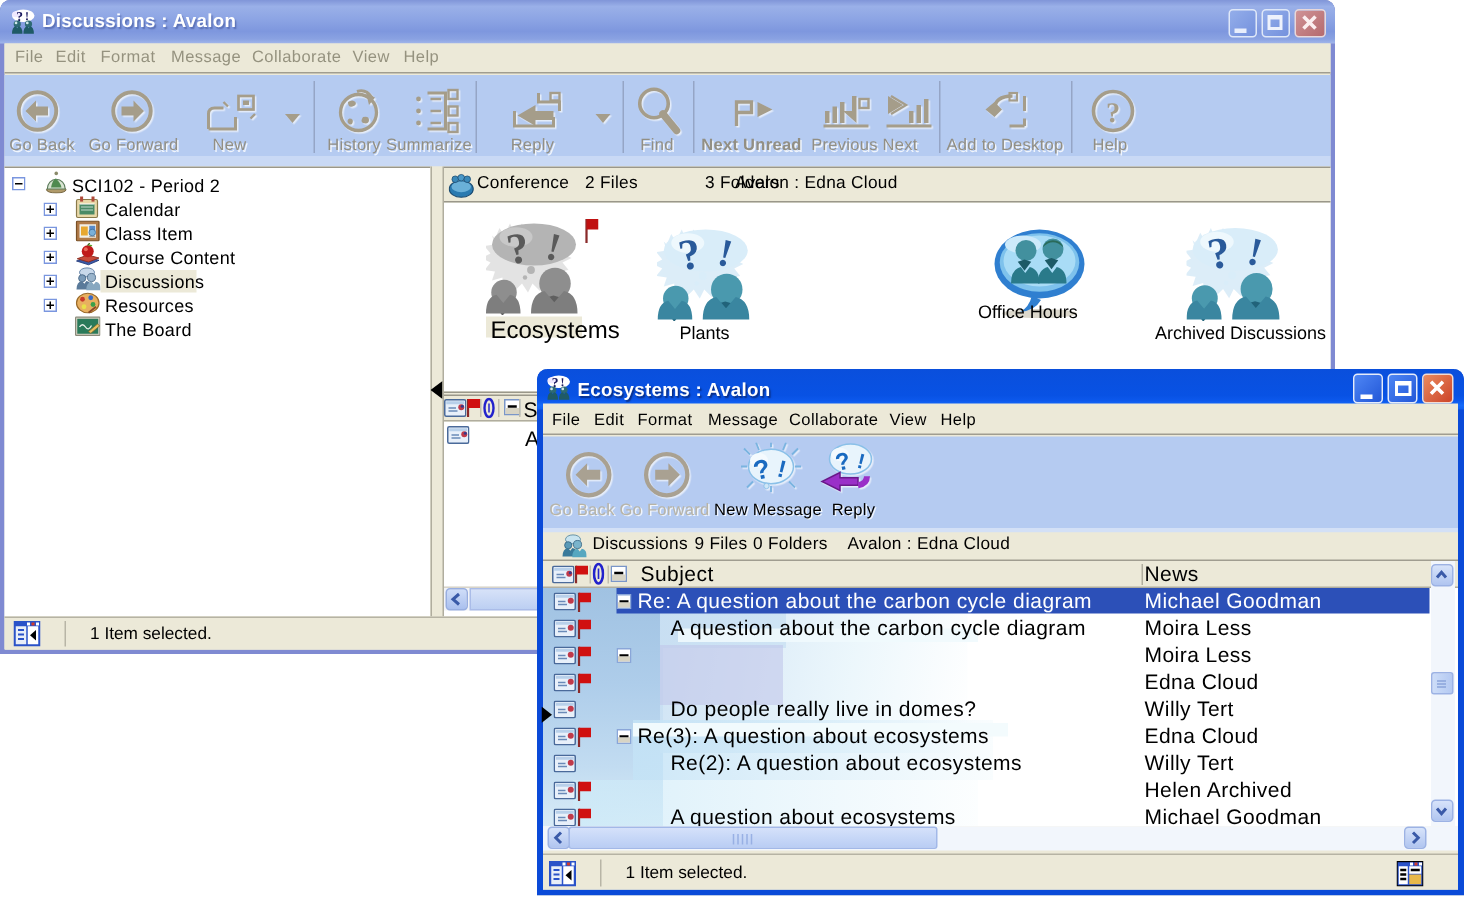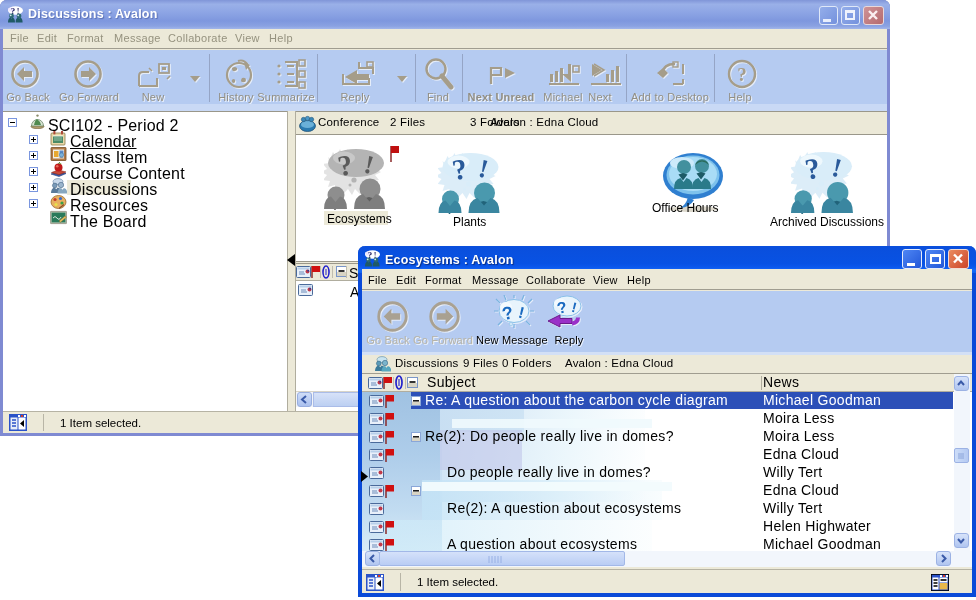--- a/index.html
+++ b/index.html
@@ -5,21 +5,21 @@
 * { margin:0; padding:0; box-sizing:border-box; }
 html,body { width:976px; height:600px; background:#fff; overflow:hidden; }
 body { position:relative; font-family:"Liberation Sans",sans-serif; font-size:13px; color:#000; }
 .abs { position:absolute; }
 .txt { position:absolute; white-space:nowrap; }
 .mi { position:absolute; top:3px; font-size:11px; color:#95927f; letter-spacing:0.3px; }
 .mie { position:absolute; top:5px; font-size:11px; color:#000; letter-spacing:0.3px; }
 .tbl { position:absolute; font-size:11px; color:#928f84; white-space:nowrap; transform:translateX(-50%); letter-spacing:0.2px; text-shadow:1px 1px 0 rgba(255,255,255,0.8); }
 .tbsep { position:absolute; top:4px; width:1px; height:48px; background:#95a5c6; }
 .tico { position:absolute; filter:drop-shadow(1px 1px 0 rgba(255,255,255,0.65)); }
-.trtxt { position:absolute; font-size:16px; color:#000; white-space:nowrap; letter-spacing:0.2px; }
+.trtxt { position:absolute; font-size:12px; color:#000; white-space:nowrap; letter-spacing:0.2px; }
 .hdt { position:absolute; font-size:11.5px; color:#000; white-space:nowrap; top:4px; letter-spacing:0.2px; }
 .ltxt { position:absolute; top:2px; font-size:14px; color:#000; white-space:nowrap; letter-spacing:0.3px; }
 </style>
 </head>
 <body>
 
 <div class="abs" id="mainwin" style="left:0; top:0; width:890px; height:436px; background:#ece9d8; border-radius:7px 7px 0 0; box-shadow: inset 0 0 0 1px #6f87c8;">
 
   <div class="abs" style="left:0; top:0; width:890px; height:436px; border:3px solid #7f8ad2; border-top:none; border-radius:7px 7px 0 0;"></div>
 
@@ -139,21 +139,21 @@
     <div class="tbl" style="left:498px; top:41px;font-weight:bold;">Next Unread</div>
 
     <svg class="tico" style="left:543px; top:12px;" width="36" height="24" viewBox="0 0 36 24">
       <path d="M3,22 L33,22" stroke="#a59d8a" stroke-width="2"></path>
       <rect x="4" y="12" width="3" height="8" fill="#a59d8a"></rect>
         <rect x="9" y="9" width="3" height="11" fill="#a59d8a"></rect>
         <rect x="14" y="6" width="3" height="14" fill="#a59d8a"></rect>
       <path d="M22,2 L22,12 L16,12 L25,20 L25,2 z" fill="#a59d8a"></path>
       <rect x="27" y="4" width="6" height="6" fill="none" stroke="#a59d8a" stroke-width="1.6"></rect>
     </svg>
-    <div class="tbl" style="left:560px; top:41px;">Michael</div>
+    <div class="tbl" style="left:560px; top:41px;">Previous</div>
 
     <svg class="tico" style="left:585px; top:12px;" width="36" height="24" viewBox="0 0 36 24">
       <path d="M3,22 L33,22" stroke="#a59d8a" stroke-width="2"></path>
       <path d="M4,2 L4,14 L14,8 z" fill="#a59d8a"></path>
       <path d="M6,2 L16,8 L6,14" fill="none" stroke="#a59d8a" stroke-width="1.6"></path>
       <rect x="18" y="12" width="3" height="8" fill="#a59d8a"></rect>
         <rect x="23" y="8" width="3" height="12" fill="#a59d8a"></rect>
         <rect x="28" y="4" width="3" height="16" fill="#a59d8a"></rect>
     </svg>
     <div class="tbl" style="left:597px; top:41px;">Next</div>
@@ -193,21 +193,21 @@
         <path d="M2,4.5 L7,4.5 M4.5,2 L4.5,7" stroke="#000" stroke-width="1"></path>
       </svg>
     <svg class="abs" style="left:47px; top:18px;" width="17" height="16" viewBox="0 0 17 16">
       <rect x="1" y="3" width="14" height="12" rx="1" fill="#e8d8a8" stroke="#8a7a4a" stroke-width="0.8"></rect>
       <rect x="3" y="6" width="10" height="7" fill="#4a8a66"></rect>
       <path d="M3,6 L13,6" stroke="#fff" stroke-width="0.8"></path>
       <rect x="3.4" y="1" width="2" height="3.4" fill="#b04a3a"></rect>
         <rect x="11" y="1" width="2" height="3.4" fill="#b04a3a"></rect>
       <path d="M4,8 l8,0 M4,10 l8,0" stroke="#cfe2d8" stroke-width="0.6"></path>
     </svg>
-    <span class="trtxt" style="left:67px; top:21px;text-decoration:underline;">Calendar</span>
+    <span class="trtxt" style="left:67px; top:21px;">Calendar</span>
 
     <svg class="abs" style="left:26px; top:39px;" width="9" height="9">
         <rect x="0.5" y="0.5" width="8" height="8" fill="#fff" stroke="#7a96df"></rect>
         <path d="M2,4.5 L7,4.5 M4.5,2 L4.5,7" stroke="#000" stroke-width="1"></path>
       </svg>
     <svg class="abs" style="left:47px; top:34px;" width="17" height="16" viewBox="0 0 17 16">
       <rect x="1" y="1.5" width="15" height="13" rx="0.5" fill="#b07a48" stroke="#7a5026" stroke-width="0.8"></rect>
       <rect x="3" y="3.5" width="11" height="9" fill="#f2f0e8"></rect>
       <rect x="4" y="5" width="4.5" height="6" fill="#e8a830"></rect>
       <rect x="9.5" y="4.5" width="4" height="4" fill="#5a8ac8"></rect>
@@ -294,21 +294,21 @@
       <circle cx="30" cy="33" r="2.6" fill="#b4b4b4"></circle>
       <circle cx="26" cy="38" r="1.5" fill="#b4b4b4"></circle>
       <circle cx="12" cy="48" r="8.5" fill="#8e8e8e"></circle>
       <path d="M11,55 l-5.5,1.5 l5.5,7 l5.5,-7 z" fill="#5f5f5f"></path>
       <path d="M0,62 q0,-11 7,-12.5 l4.5,5.5 l4.5,-5.5 q7,1.5 7,12.5 z" fill="#7e7e7e"></path>
       <circle cx="46" cy="42" r="10.5" fill="#8e8e8e"></circle>
       <path d="M45,50 l-7,2 l7,9 l7,-9 z" fill="#5f5f5f"></path>
       <path d="M30,62 q0,-13 9,-15 l6.5,7.5 l6.5,-7.5 q9,2 9,15 z" fill="#7e7e7e"></path>
     </svg>
     <div class="abs" style="left:28px; top:99px; width:64px; height:14px; background:#ece9d8;"></div>
-    <div class="txt" style="left:31px; top:100px; font-size:12px;">Ecosystems</div>
+    <div class="txt" style="left:31px; top:100px; font-size:16px;">Ecosystems</div>
     <svg class="abs" style="left:94px; top:34px;" width="9" height="16">
         <path d="M1,0 L1,16" stroke="#8a2a2a" stroke-width="1.5"></path>
         <path d="M1,0 L9,0 L9,7 L1,7 z" fill="#c01010"></path>
       </svg>
 
     <svg class="abs" style="left:142px; top:39px;" width="65" height="63" viewBox="0 0 64 63">
       <g fill="#b9dcf2">
           <path d="M6,12 l3,-7 l3,5 l4,-8 l3,7 l5,-7 l3,7 l6,-6 l2,7 l7,-4 l0,6 l8,-2 l-2,6 l7,1 l-4,5 l6,3 l-6,3 l4,5 l-7,1 l2,6 l-7,-2 l0,6 l-6,-3 l-1,6 l-5,-5 l-3,6 l-4,-6 l-5,5 l-2,-6 l-6,3 l0,-6 l-7,2 l2,-6 l-7,-1 l4,-5 l-6,-3 l6,-3 l-4,-5 l7,-1 l-2,-6 z" opacity="0.5"></path>
         </g>
       <ellipse cx="32" cy="16" rx="28" ry="14" fill="#d9edf9"></ellipse>
@@ -587,38 +587,38 @@
       <svg class="abs" style="left:7px; top:21px;" width="15" height="12">
           <rect x="0.5" y="0.5" width="14" height="11" rx="1" fill="#e8f0fa" stroke="#4a6a9a"></rect>
           <rect x="1.5" y="1.5" width="12" height="2" fill="#b8d0ea"></rect>
           <path d="M3,6 l5,0 M3,8 l6,0" stroke="#6a8ab8" stroke-width="1"></path>
           <circle cx="11.5" cy="5.5" r="2" fill="#c03a4a"></circle>
         </svg>
       <svg class="abs" style="left:23px; top:21px;" width="9" height="13">
           <path d="M1,0 L1,13" stroke="#8a2a2a" stroke-width="1.5"></path>
           <path d="M1,0 L9,0 L9,6.5 L1,6.5 z" fill="#d01010"></path>
         </svg>
+      <span class="ltxt" style="left:85px; top:18px;">A question about the carbon cycle diagram</span>
       <span class="ltxt" style="left:401px; top:18px;">Moira Less</span>
 
       <svg class="abs" style="left:7px; top:39px;" width="15" height="12">
           <rect x="0.5" y="0.5" width="14" height="11" rx="1" fill="#e8f0fa" stroke="#4a6a9a"></rect>
           <rect x="1.5" y="1.5" width="12" height="2" fill="#b8d0ea"></rect>
           <path d="M3,6 l5,0 M3,8 l6,0" stroke="#6a8ab8" stroke-width="1"></path>
           <circle cx="11.5" cy="5.5" r="2" fill="#c03a4a"></circle>
         </svg>
       <svg class="abs" style="left:23px; top:39px;" width="9" height="13">
           <path d="M1,0 L1,13" stroke="#8a2a2a" stroke-width="1.5"></path>
           <path d="M1,0 L9,0 L9,6.5 L1,6.5 z" fill="#d01010"></path>
         </svg>
       <svg class="abs" style="left:49px; top:40px;" width="10" height="10">
           <rect x="0.5" y="0.5" width="9" height="9" fill="#fff" stroke="#8aa6d8"></rect>
           <rect x="1" y="5.5" width="8" height="3.5" fill="#d8d4c4"></rect>
           <path d="M2,4.8 L8,4.8" stroke="#000" stroke-width="1.4"></path>
         </svg>
-      <span class="ltxt" style="left:63px; top:36px;">Re(2): Do people really live in domes?</span>
       <span class="ltxt" style="left:401px; top:36px;">Moira Less</span>
 
       <svg class="abs" style="left:7px; top:57px;" width="15" height="12">
           <rect x="0.5" y="0.5" width="14" height="11" rx="1" fill="#e8f0fa" stroke="#4a6a9a"></rect>
           <rect x="1.5" y="1.5" width="12" height="2" fill="#b8d0ea"></rect>
           <path d="M3,6 l5,0 M3,8 l6,0" stroke="#6a8ab8" stroke-width="1"></path>
           <circle cx="11.5" cy="5.5" r="2" fill="#c03a4a"></circle>
         </svg>
       <svg class="abs" style="left:23px; top:57px;" width="9" height="13">
           <path d="M1,0 L1,13" stroke="#8a2a2a" stroke-width="1.5"></path>
@@ -643,20 +643,21 @@
         </svg>
       <svg class="abs" style="left:23px; top:93px;" width="9" height="13">
           <path d="M1,0 L1,13" stroke="#8a2a2a" stroke-width="1.5"></path>
           <path d="M1,0 L9,0 L9,6.5 L1,6.5 z" fill="#d01010"></path>
         </svg>
       <svg class="abs" style="left:49px; top:94px;" width="10" height="10">
           <rect x="0.5" y="0.5" width="9" height="9" fill="#fff" stroke="#8aa6d8"></rect>
           <rect x="1" y="5.5" width="8" height="3.5" fill="#d8d4c4"></rect>
           <path d="M2,4.8 L8,4.8" stroke="#000" stroke-width="1.4"></path>
         </svg>
+      <span class="ltxt" style="left:63px; top:90px;">Re(3): A question about ecosystems</span>
       <span class="ltxt" style="left:401px; top:90px;">Edna Cloud</span>
 
       <svg class="abs" style="left:7px; top:111px;" width="15" height="12">
           <rect x="0.5" y="0.5" width="14" height="11" rx="1" fill="#e8f0fa" stroke="#4a6a9a"></rect>
           <rect x="1.5" y="1.5" width="12" height="2" fill="#b8d0ea"></rect>
           <path d="M3,6 l5,0 M3,8 l6,0" stroke="#6a8ab8" stroke-width="1"></path>
           <circle cx="11.5" cy="5.5" r="2" fill="#c03a4a"></circle>
         </svg>
       <span class="ltxt" style="left:85px; top:108px;">Re(2): A question about ecosystems</span>
       <span class="ltxt" style="left:401px; top:108px;">Willy Tert</span>
@@ -664,21 +665,21 @@
       <svg class="abs" style="left:7px; top:129px;" width="15" height="12">
           <rect x="0.5" y="0.5" width="14" height="11" rx="1" fill="#e8f0fa" stroke="#4a6a9a"></rect>
           <rect x="1.5" y="1.5" width="12" height="2" fill="#b8d0ea"></rect>
           <path d="M3,6 l5,0 M3,8 l6,0" stroke="#6a8ab8" stroke-width="1"></path>
           <circle cx="11.5" cy="5.5" r="2" fill="#c03a4a"></circle>
         </svg>
       <svg class="abs" style="left:23px; top:129px;" width="9" height="13">
           <path d="M1,0 L1,13" stroke="#8a2a2a" stroke-width="1.5"></path>
           <path d="M1,0 L9,0 L9,6.5 L1,6.5 z" fill="#d01010"></path>
         </svg>
-      <span class="ltxt" style="left:401px; top:126px;">Helen Highwater</span>
+      <span class="ltxt" style="left:401px; top:126px;">Helen Archived</span>
 
       <svg class="abs" style="left:7px; top:147px;" width="15" height="12">
           <rect x="0.5" y="0.5" width="14" height="11" rx="1" fill="#e8f0fa" stroke="#4a6a9a"></rect>
           <rect x="1.5" y="1.5" width="12" height="2" fill="#b8d0ea"></rect>
           <path d="M3,6 l5,0 M3,8 l6,0" stroke="#6a8ab8" stroke-width="1"></path>
           <circle cx="11.5" cy="5.5" r="2" fill="#c03a4a"></circle>
         </svg>
       <svg class="abs" style="left:23px; top:147px;" width="9" height="13">
           <path d="M1,0 L1,13" stroke="#8a2a2a" stroke-width="1.5"></path>
           <path d="M1,0 L9,0 L9,6.5 L1,6.5 z" fill="#d01010"></path>

